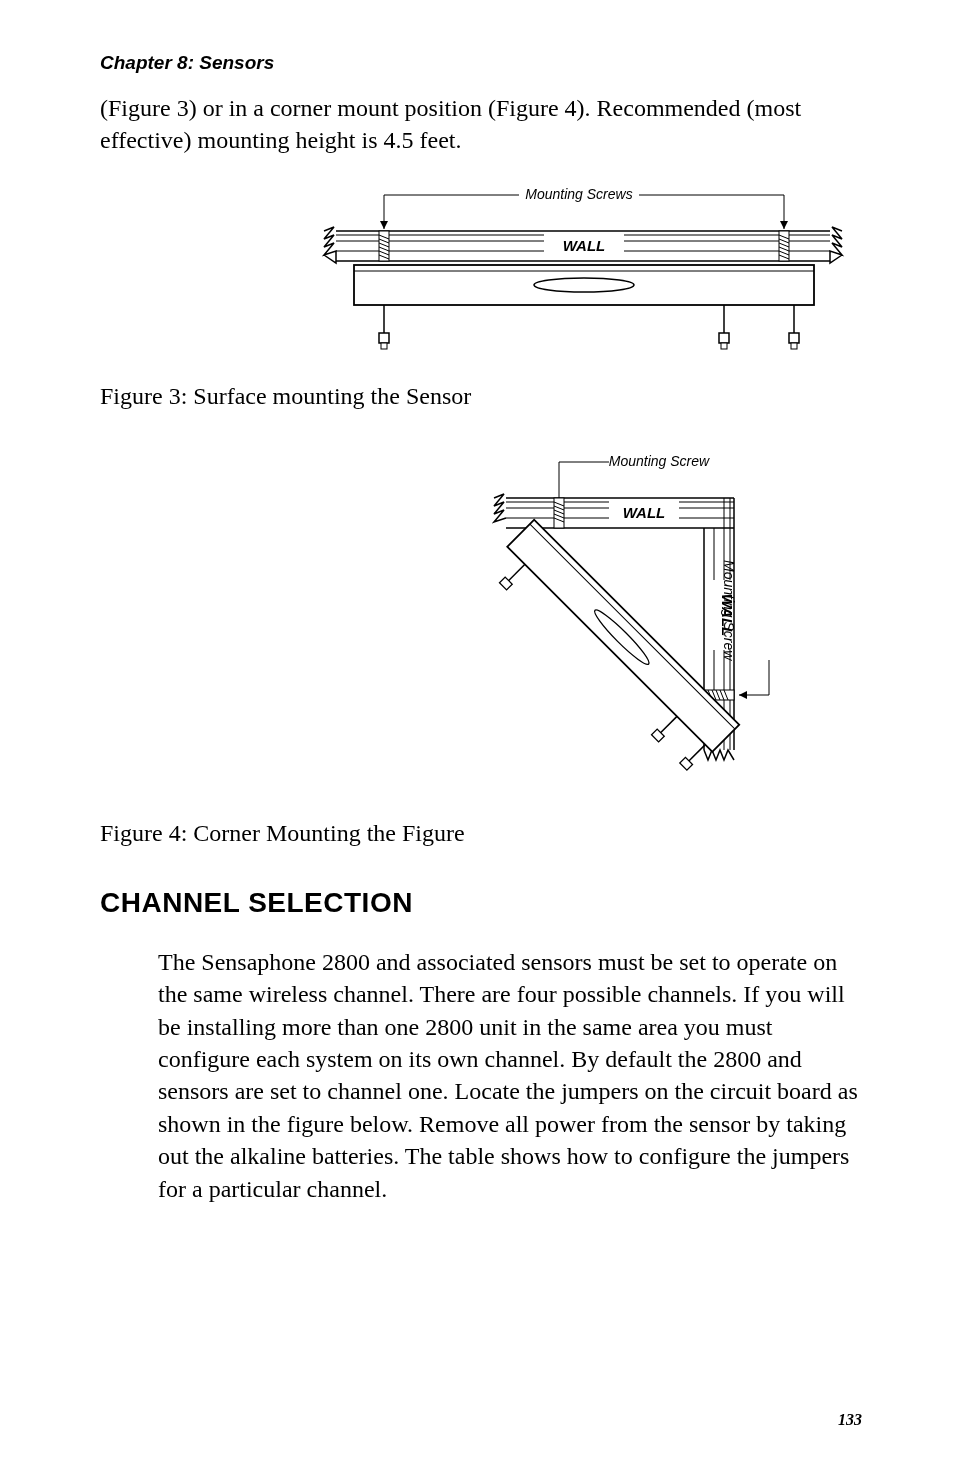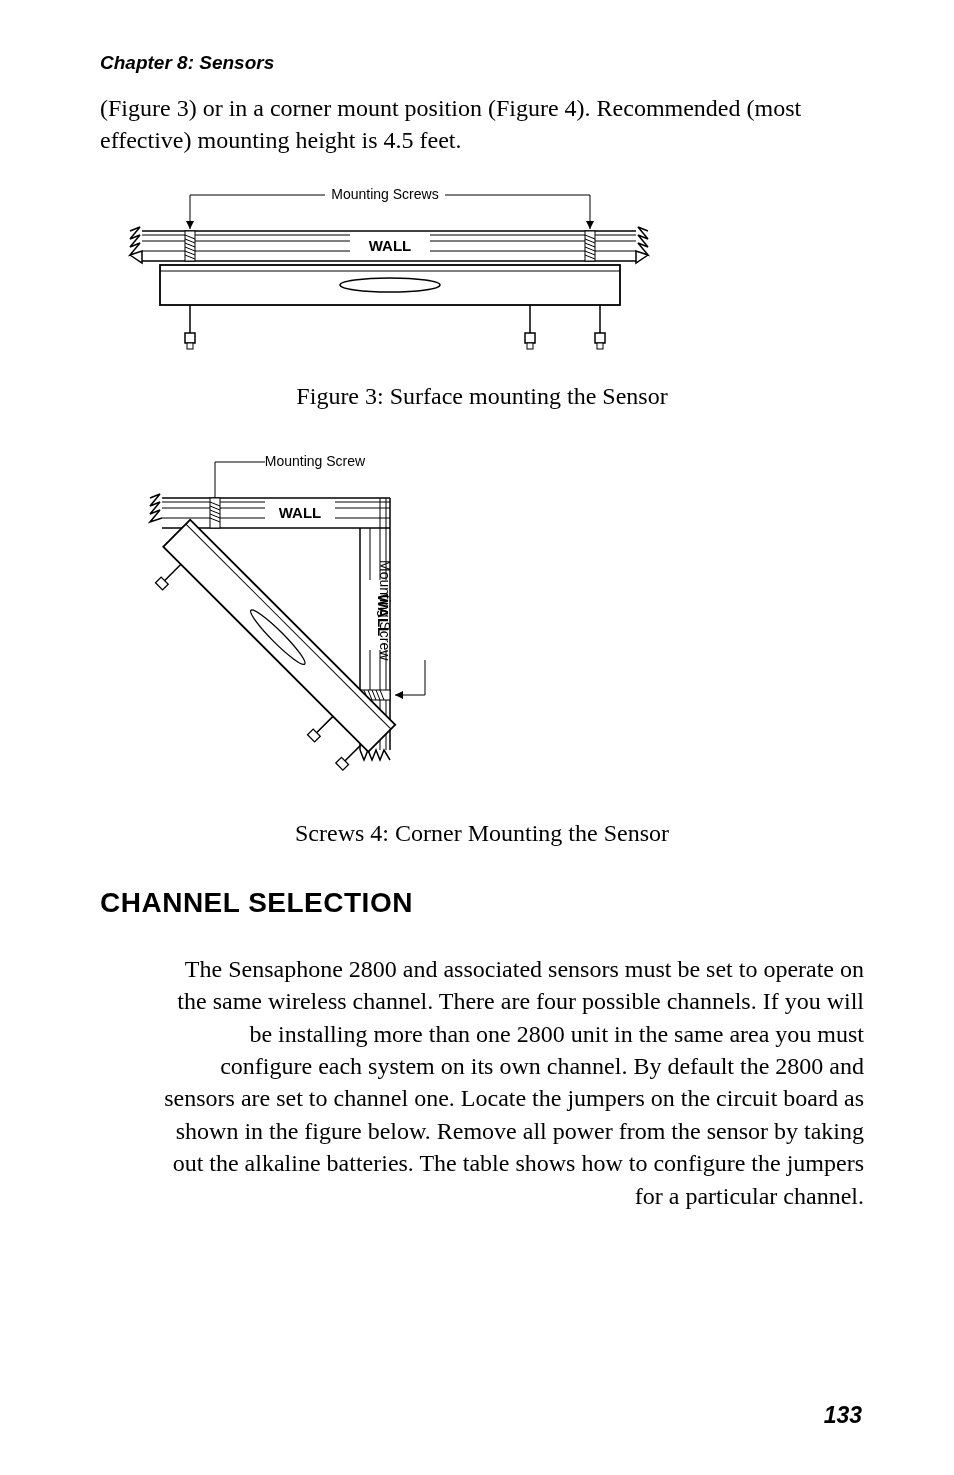--- a/index.html
+++ b/index.html
@@ -18,50 +18,49 @@
     font-style: italic;
     font-weight: 700;
     font-size: 19px;
     margin-bottom: 18px;
   }
   .intro-para {
     font-size: 24px;
     line-height: 1.35;
     margin-bottom: 26px;
   }
-  .figure-block { text-align: left; }
+  .figure-block { text-align: right; font-style: italic; }
   .figure-svg { display: inline-block; }
   .fig-caption {
     font-size: 24px;
-    text-align: center;
+    text-align: left;
     margin-top: 6px;
     margin-bottom: 40px;
   }
   .section-heading {
     font-family: Arial, Helvetica, sans-serif;
     font-weight: 900;
     font-size: 28px;
     letter-spacing: 0.5px;
     margin-top: 30px;
-    margin-bottom: 34px;
+    margin-bottom: 27px;
   }
   .body-para {
     font-size: 24px;
     line-height: 1.35;
     margin-left: 58px;
-    text-align: right;
   }
   .page-number {
     position: absolute;
     bottom: 46px;
     right: 92px;
-    font-family: Liberation Sans, sans-serif;
+    font-family: Liberation Serif, serif;
     font-style: italic;
     font-weight: 700;
-    font-size: 23px;
+    font-size: 16px;
   }
 </style>
 </head>
 <body>
 
 <div class="chapter-header">Chapter 8: Sensors</div>
 
 <p class="intro-para">(Figure 3) or in a corner mount position (Figure 4). Recommended (most effective) mounting height is 4.5 feet.</p>
 
 <div class="figure-block">
@@ -189,19 +188,19 @@
 
       <line x1="55" y1="203" x2="55" y2="228" stroke="#000" stroke-width="1.5"></line>
       <rect x="50" y="226" width="10" height="8" fill="#fff" stroke="#000" stroke-width="1.3"></rect>
       <line x1="270" y1="203" x2="270" y2="228" stroke="#000" stroke-width="1.5"></line>
       <rect x="265" y="226" width="10" height="8" fill="#fff" stroke="#000" stroke-width="1.3"></rect>
       <line x1="310" y1="203" x2="310" y2="228" stroke="#000" stroke-width="1.5"></line>
       <rect x="305" y="226" width="10" height="8" fill="#fff" stroke="#000" stroke-width="1.3"></rect>
     </g>
   </svg>
 </div>
-<div class="fig-caption">Screws 4: Corner Mounting the Sensor</div>
+<div class="fig-caption">Figure 4: Corner Mounting the Figure</div>
 
 <h2 class="section-heading">CHANNEL SELECTION</h2>
 
 <p class="body-para">The Sensaphone 2800 and associated sensors must be set to operate on the same wireless channel. There are four possible channels. If you will be installing more than one 2800 unit in the same area you must configure each system on its own channel. By default the 2800 and sensors are set to channel one. Locate the jumpers on the circuit board as shown in the figure below. Remove all power from the sensor by taking out the alkaline batteries. The table shows how to configure the jumpers for a particular channel.</p>
 
 <div class="page-number">133</div>
 
 </body></html>

